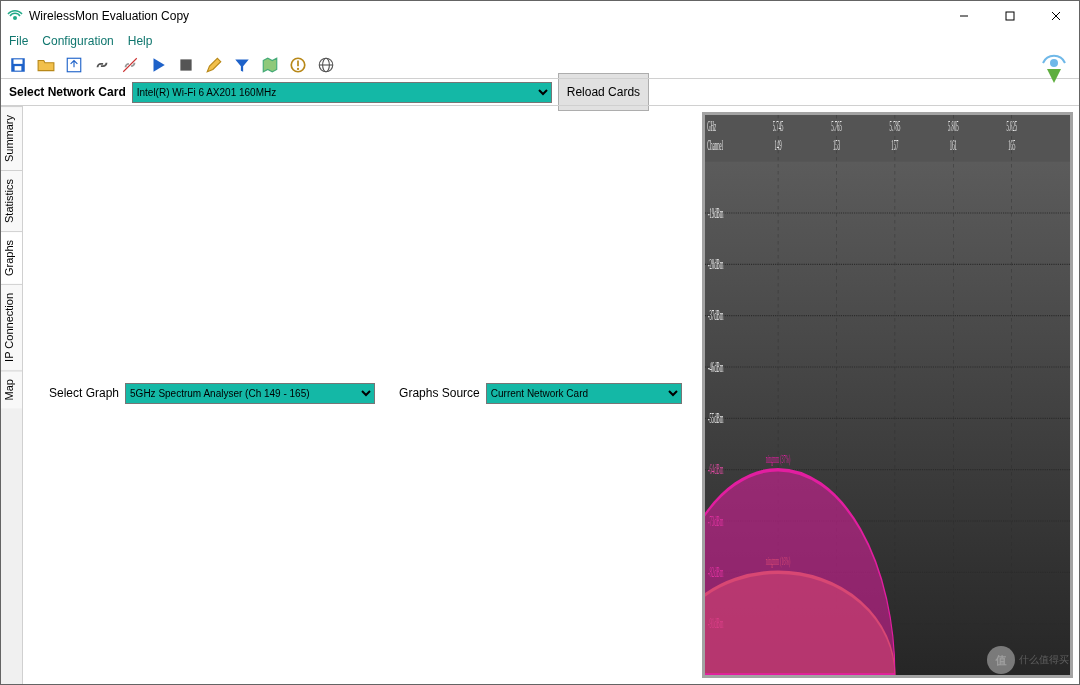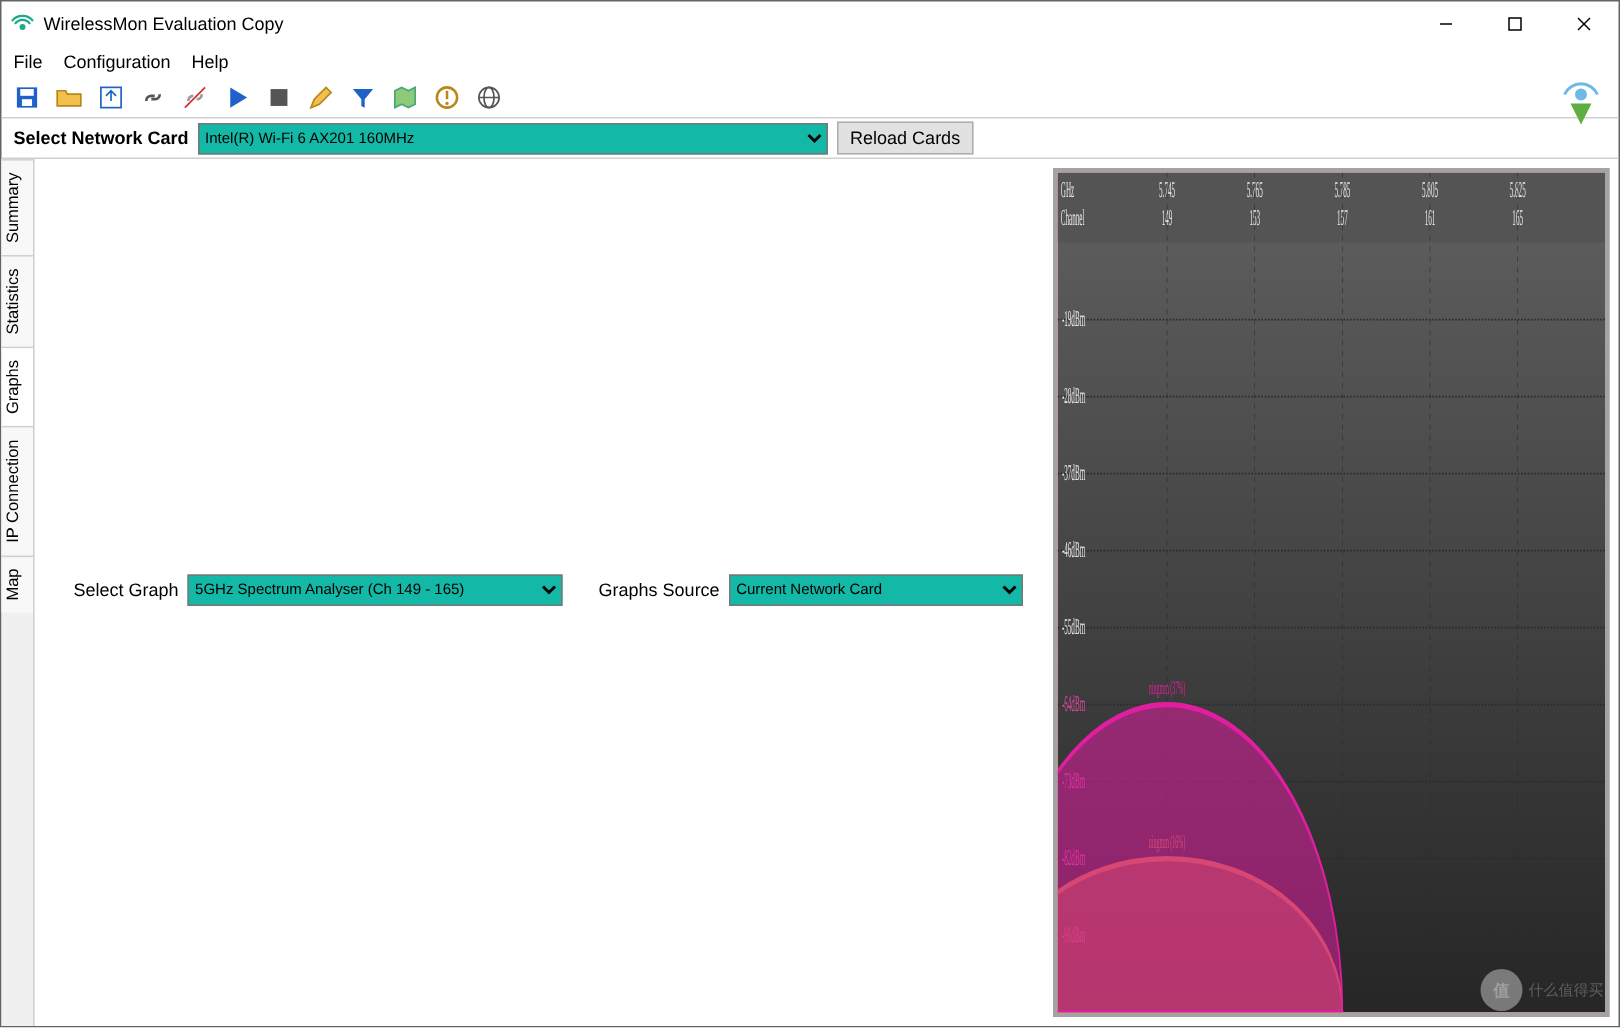--- a/index.html
+++ b/index.html
@@ -4,28 +4,28 @@
 <style>
   * { box-sizing: border-box; }
   html,body { margin:0; padding:0; font-family: "Segoe UI", Tahoma, sans-serif; font-size:12px; color:#000; }
   .window { width:1080px; height:685px; border:1px solid #646464; background:#fff; display:flex; flex-direction:column; position:relative;justify-content:center; }
   .titlebar { height:30px; display:flex; align-items:center; padding:0 0 0 6px; }
   .titlebar .appicon { width:16px; height:16px; margin-right:6px; }
   .titlebar .title { flex:1; font-size:12px; }
   .winbtns { display:flex; height:100%; }
   .winbtn { width:46px; display:flex; align-items:center; justify-content:center; }
   .winbtn svg { width:10px; height:10px; }
-  .menubar { height:20px; display:flex; align-items:center; gap:14px; padding:0 8px; color:#000000; }
+  .menubar { height:20px; display:flex; align-items:center; gap:14px; padding:0 8px; color:#0f766e; }
   .menubar span { cursor:default; }
   .toolbar { height:28px; display:flex; align-items:center; gap:10px; padding:0 8px; border-bottom:1px solid #d0d0d0; position:relative; }
   .toolbar .tbtn { width:18px; height:18px; display:flex; align-items:center; justify-content:center; }
   .cardrow { height:26px; display:flex; align-items:center; gap:6px; padding:2px 8px; }
   .cardrow label { font-size:12px;font-weight:bold; }
   select.classic { font-size:10px; height:21px; border:1px solid #767676; background:#14b8a6; }
-  button.classic { font-size:12px; height:22px; border:1px solid #adadad; background:#e1e1e1; padding:0 8px; }
+  button.classic { font-size:12px; height:38px; border:1px solid #adadad; background:#e1e1e1; padding:0 8px; }
   .bigicon { position:absolute; right:8px; top:52px; width:34px; height:34px; }
   .workarea { flex:1; display:flex; border-top:1px solid #d0d0d0; min-height:0; }
   .sidetabs { width:22px; display:flex; flex-direction:column; border-right:1px solid #d0d0d0; background:#f0f0f0; }
   .sidetab { flex:0 1 auto; writing-mode:vertical-rl; transform:rotate(180deg); text-align:center; font-size:11px; padding:8px 2px; border-bottom:1px solid #d0d0d0; cursor:default; background:#f8f8f8; }
   .panel { flex:1; display:flex; flex-direction:row; padding:6px; min-height:0; }
   .graphselrow { display:flex; align-items:center; gap:6px; padding:4px 20px 8px; }
   .graphbox { flex:1; border:3px solid #a3a3a3; background:#fca5a5; position:relative; overflow:hidden; min-height:0; }
   .statusbar { height:22px; display:flex; align-items:center; padding:0 6px; border-top:1px solid #d0d0d0; font-size:12px; }
   .watermark { position:absolute; right:10px; bottom:10px; opacity:.55; font-size:10px; color:#888; display:flex; align-items:center; gap:4px; pointer-events:none; }
   .watermark .wm-circle { width:28px; height:28px; border-radius:50%; background:#bdbdbd; display:flex; align-items:center; justify-content:center; color:#fff; font-weight:bold; font-size:11px; }

